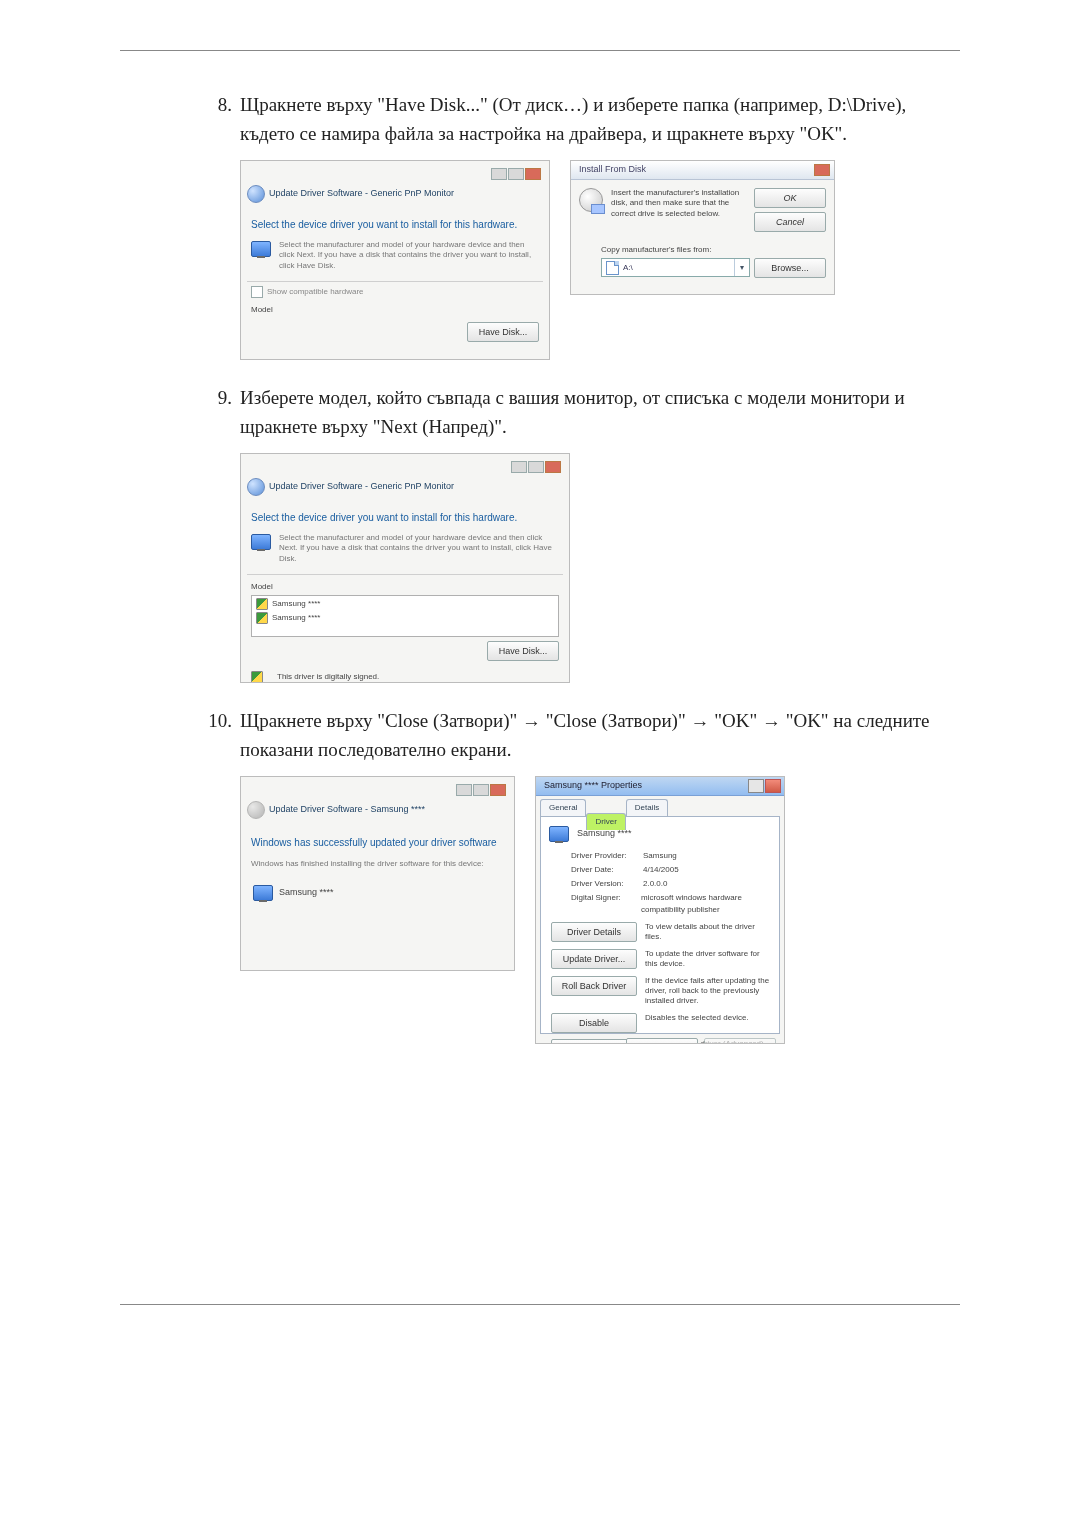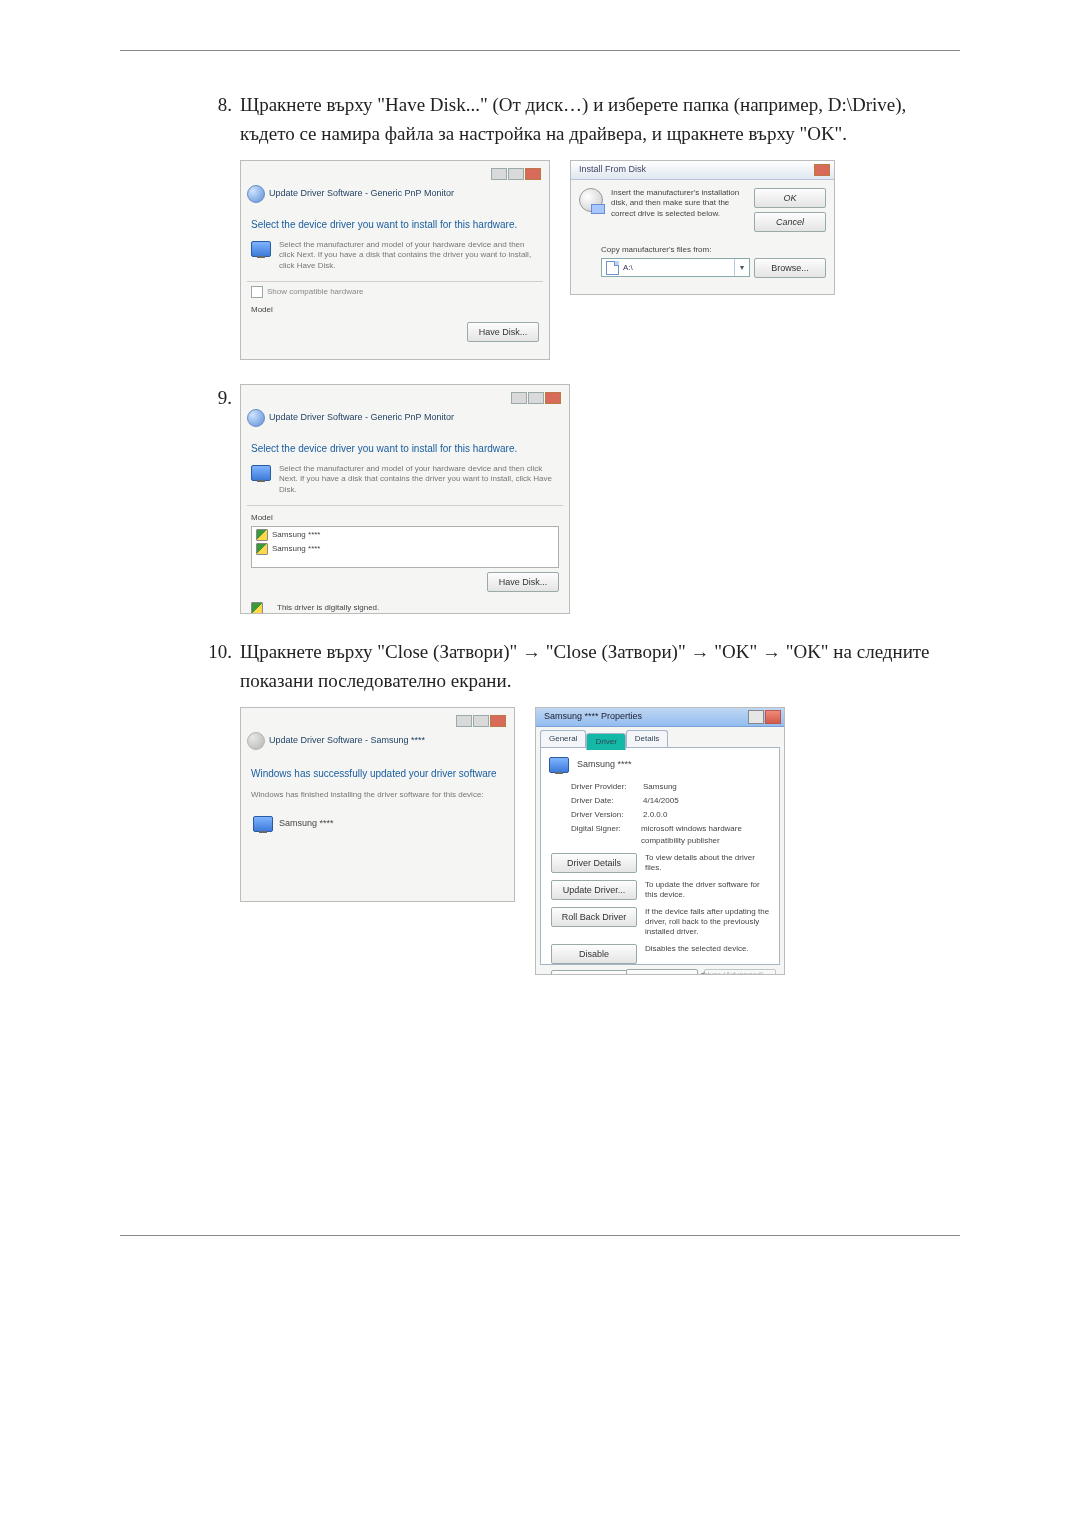--- a/index.html
+++ b/index.html
@@ -220,21 +220,21 @@
     border-bottom:1px solid #7aa0d5;
   }
   .prop-title .pwin { display:flex; gap:1px;}
   .pbtn{width:14px;height:12px;border:1px solid #888;background:#e6e6e6;}
   .pbtn.pclose{background:linear-gradient(#f28b7a,#d05a47);border-color:#b55;}
   .tabs-row { display:flex; gap:0; margin:3px 4px 0; font-size:8px;}
   .tab {
     padding:2px 8px; border:1px solid #a6b4c7; border-bottom:none;
     background:#f3f5f8; border-radius:3px 3px 0 0; color:#345;
   }
-  .tab.active { background:#14b8a6; position:relative; top:3px;}
+  .tab.active { background:#bef264; position:relative; top:14px;}
   .tab-body {
     border:1px solid #a6b4c7; background:#fff;
     margin:0 4px; padding:8px; height:200px;
   }
   .hdr-row { display:flex; align-items:center; gap:8px; margin-bottom:8px;}
   .info-row { display:flex; font-size:8px; margin:2px 0 2px 22px; }
   .info-row .k { width:72px; color:#444;}
   .info-row .v { color:#444;}
   .act-row { display:flex; gap:8px; margin:6px 0 0 2px; align-items:flex-start;}
   .act-row .btn { min-width:72px;}
@@ -311,20 +311,21 @@
               </div>
               <span class="btn">Browse...</span>
             </div>
           </div>
         </div>
       </div>
     </li>
 
     <li>
       <span class="step-num">9.</span>
+      <span>Изберете модел, който съвпада с вашия монитор, от списъка с модели монитори и щракнете върху "Next (Напред)".</span>
 
       <div class="shot-row">
         <div class="shot shot-s9">
           <div class="titlebar-a">
             <div class="winbtns">
               <div class="winbtn"></div>
               <div class="winbtn"></div>
               <div class="winbtn close"></div>
             </div>
           </div>

